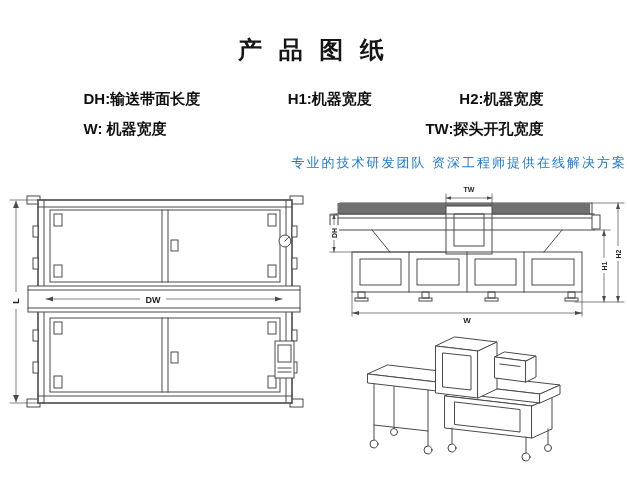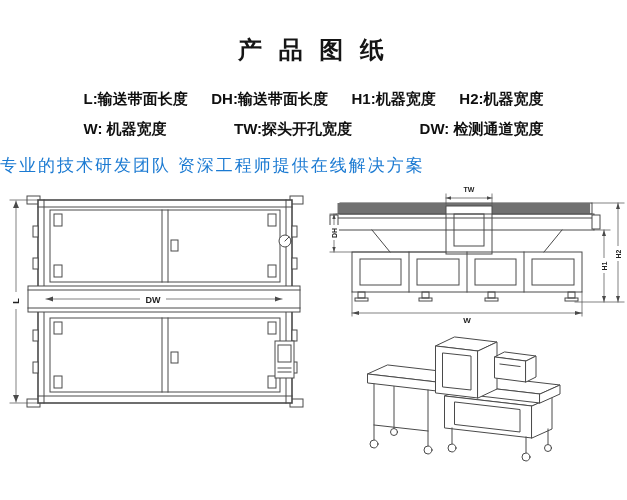--- a/index.html
+++ b/index.html
@@ -4,50 +4,48 @@
 <style>
   html,body{margin:0;padding:0;background:#fff;}
   .page{position:relative;width:627px;height:500px;background:#ffffff;overflow:hidden;
         font-family:"Liberation Sans","DejaVu Sans",sans-serif;}
   .title{margin:0;padding-top:34px;text-align:center;font-size:24px;font-weight:bold;
          letter-spacing:5px;color:#151515;}
   .legend-row{display:flex;justify-content:space-between;width:460px;margin:0 auto;
               font-weight:bold;font-size:15px;color:#101010;white-space:nowrap;}
   .legend-row.r1{margin-top:24px;}
   .legend-row.r2{margin-top:11px;justify-content:space-between;}
-  .slogan{margin-top:15px;text-align:left;font-size:17px;letter-spacing:2px;color:#1b7ad2;}
+  .slogan{margin-top:15px;text-align:right;font-size:13px;letter-spacing:2px;color:#1b7ad2;}
   .drawings{position:absolute;left:0;top:0;width:627px;height:500px;}
   .draw line,.draw rect,.draw circle,.draw polygon,.draw path{
       fill:none;stroke:#4a4a4a;stroke-width:1;stroke-linecap:square;}
   .draw .white{fill:#ffffff;}
   .draw .solid{fill:#4a4a4a;stroke:none;}
   .draw .mask{fill:#ffffff;stroke:none;}
   .draw .thin{stroke-width:0.7;}
   .draw .thick{stroke-width:1.6;}
   .draw .rollers{stroke:#707070;stroke-width:11;stroke-dasharray:1.6 4.4;}
   .draw text{fill:#222;stroke:none;font-weight:bold;font-family:"Liberation Sans",sans-serif;}
 </style>
 </head>
 <body>
 
 <div class="page">
 
   <h1 class="title">产 品 图 纸</h1>
 
   <div class="legend-row r1">
-    <span>L:输送带面长度</span>
     <span>DH:输送带面长度</span>
     <span>H1:机器宽度</span>
     <span>H2:机器宽度</span>
   </div>
 
   <div class="legend-row r2">
     <span>W: 机器宽度</span>
     <span>TW:探头开孔宽度</span>
-    <span>DW: 检测通道宽度</span>
   </div>
 
   <div class="slogan">专业的技术研发团队  资深工程师提供在线解决方案</div>
 
   <svg class="drawings" viewBox="0 0 627 500">
 
     <g class="draw">
 
       <rect class="white" x="27" y="196" width="13" height="8"></rect>
       <rect class="white" x="290" y="196" width="13" height="8"></rect>

